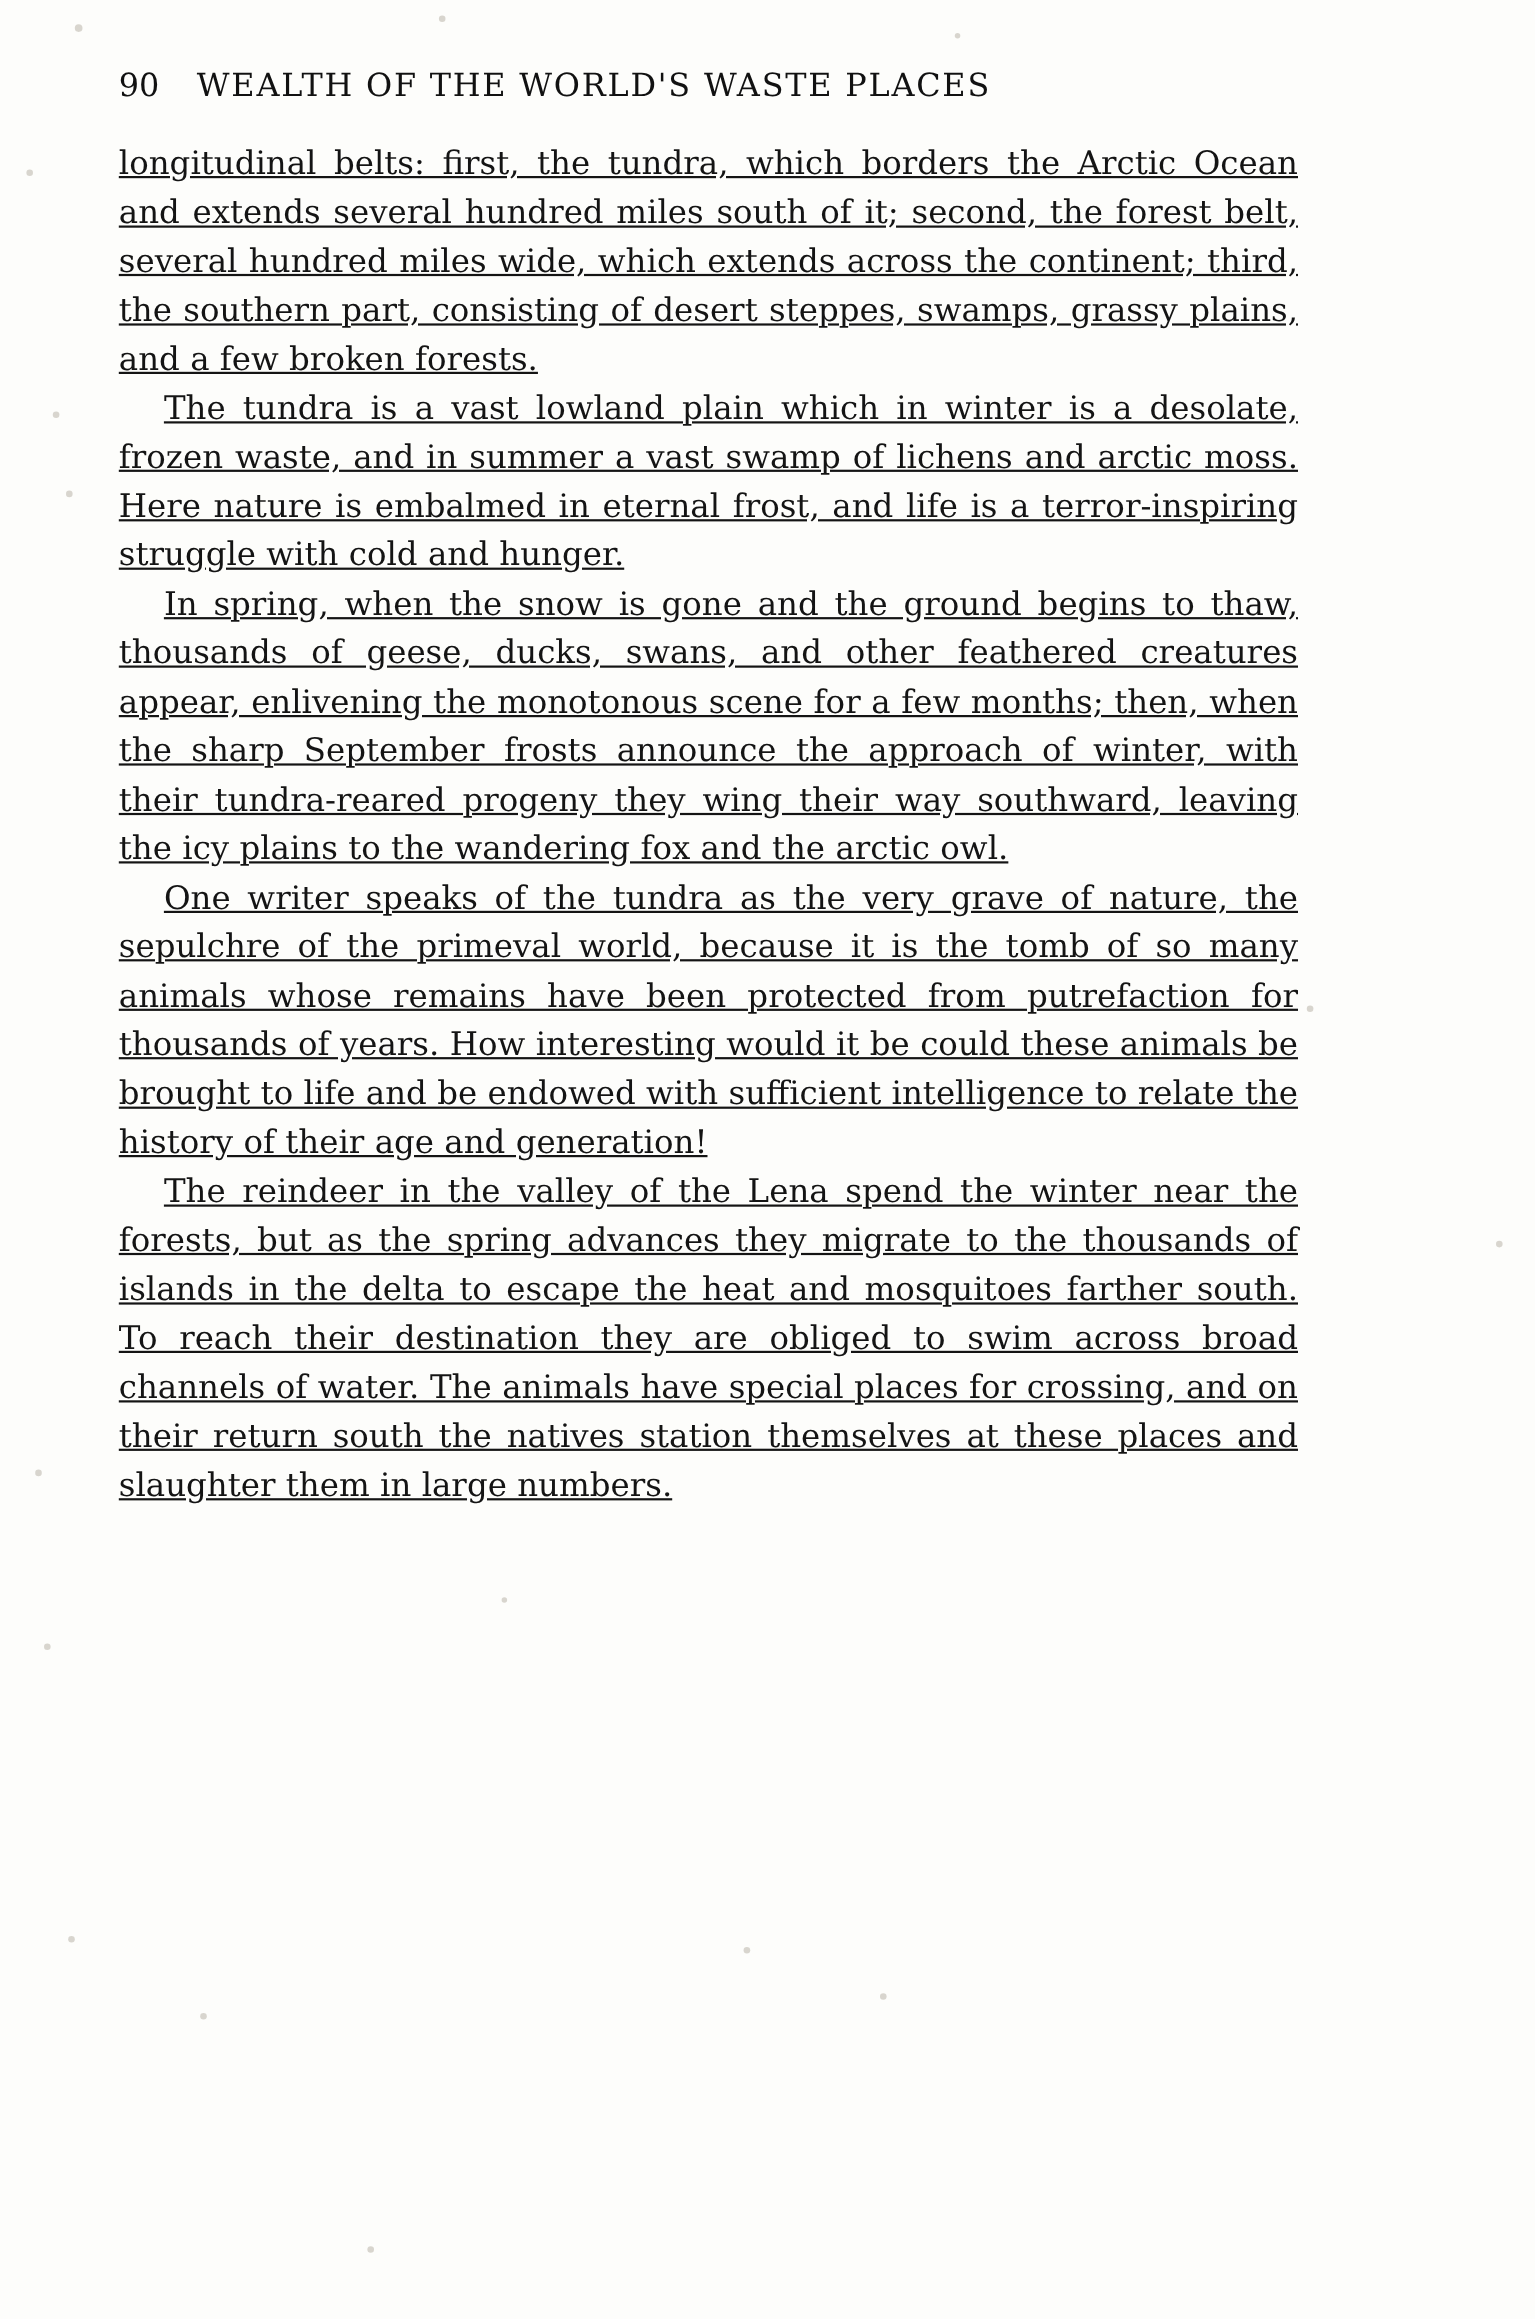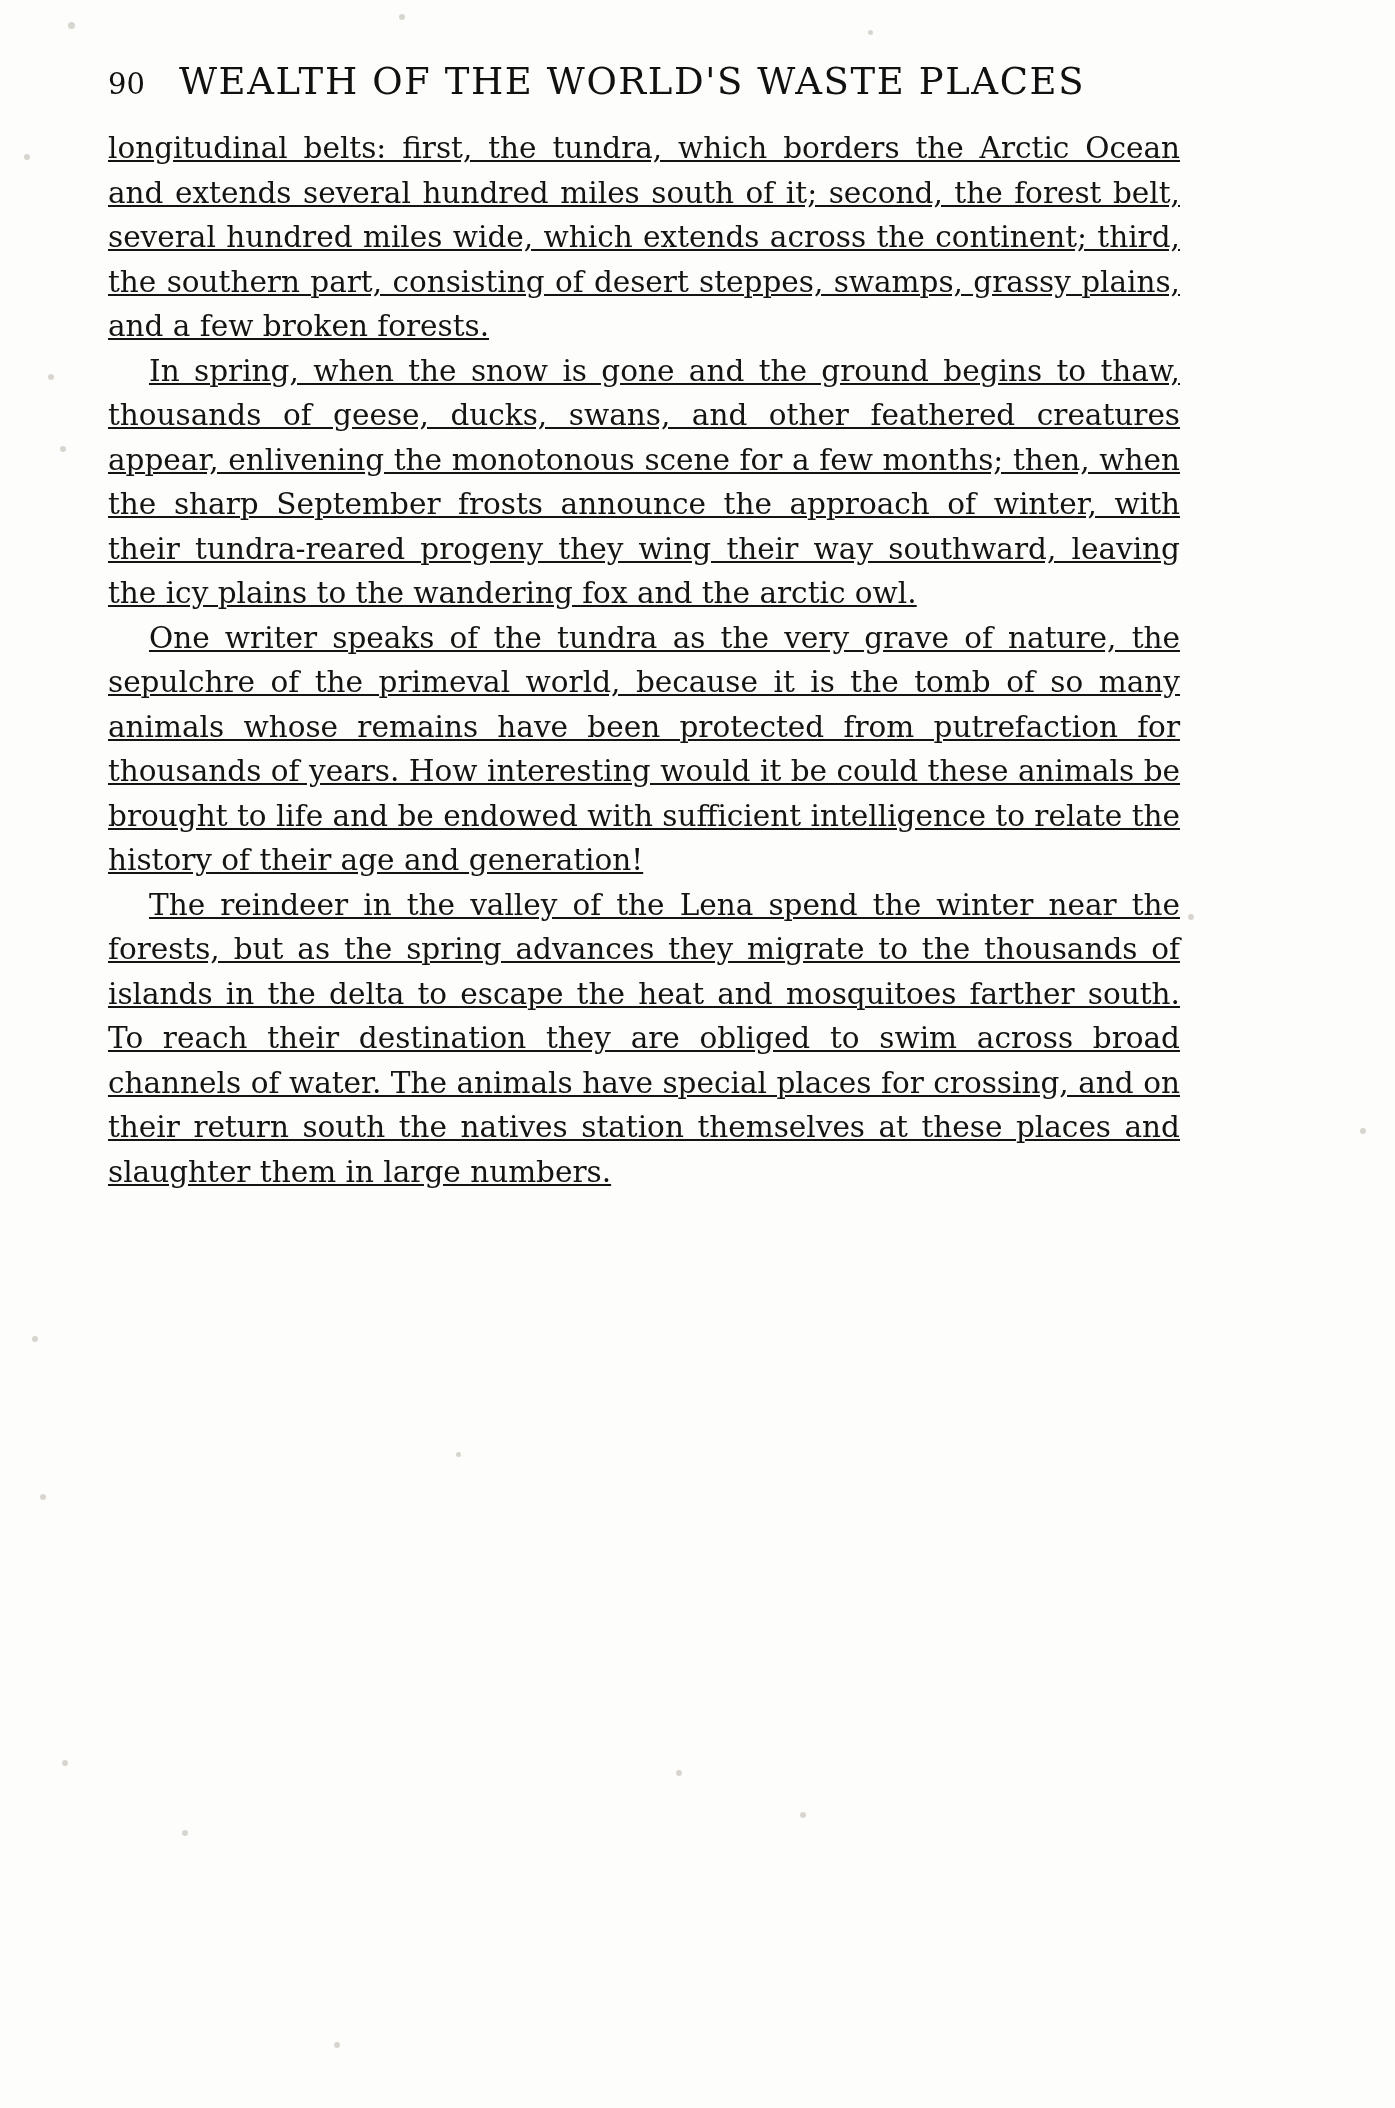--- a/index.html
+++ b/index.html
@@ -35,21 +35,21 @@
     letter-spacing: 1.4px;
     color: #111;
     text-align: center;
   }
   .page-number {
     font-size: 29px;
     margin-right: 34px;
     letter-spacing: 0;
   }
   .running-title {
-    font-size: 37px;
+    font-size: 29px;
     letter-spacing: 1.6px;
   }
   .body-text {
     position: absolute;
     left: 108px;
     top: 126px;
     width: 1072px;
     font-size: 29.5px;
     line-height: 44.5px;
     text-align: justify;
@@ -93,18 +93,19 @@
   <div class="speck" style="left:456px; top:1452px; width:5px; height:5px;"></div>
   <div class="speck" style="left:334px; top:2042px; width:6px; height:6px;"></div>
 
   <div class="page-header">
     <span class="page-number">90</span>
     <span class="running-title">WEALTH OF THE WORLD'S WASTE PLACES</span>
   </div>
 
   <div class="body-text">
     <p class="first">longitudinal belts: first, the tundra, which borders the Arctic Ocean and extends several hundred miles south of it; second, the forest belt, several hundred miles wide, which extends across the continent; third, the southern part, consisting of desert steppes, swamps, grassy plains, and a few broken forests.</p>
+    <p>The tundra is a vast lowland plain which in winter is a desolate, frozen waste, and in summer a vast swamp of lichens and arctic moss.  Here nature is embalmed in eternal frost, and life is a terror-inspiring struggle with cold and hunger.</p>
     <p>In spring, when the snow is gone and the ground begins to thaw, thousands of geese, ducks, swans, and other feathered creatures appear, enlivening the monotonous scene for a few months; then, when the sharp September frosts announce the approach of winter, with their tundra-reared progeny they wing their way southward, leaving the icy plains to the wandering fox and the arctic owl.</p>
     <p>One writer speaks of the tundra as the very grave of nature, the sepulchre of the primeval world, because it is the tomb of so many animals whose remains have been protected from putrefaction for thousands of years.  How interesting would it be could these animals be brought to life and be endowed with sufficient intelligence to relate the history of their age and generation!</p>
     <p>The reindeer in the valley of the Lena spend the winter near the forests, but as the spring advances they migrate to the thousands of islands in the delta to escape the heat and mosquitoes farther south.  To reach their destination they are obliged to swim across broad channels of water. The animals have special places for crossing, and on their return south the natives station themselves at these places and slaughter them in large numbers.</p>
   </div>
 
 </div>
 
 </body></html>

